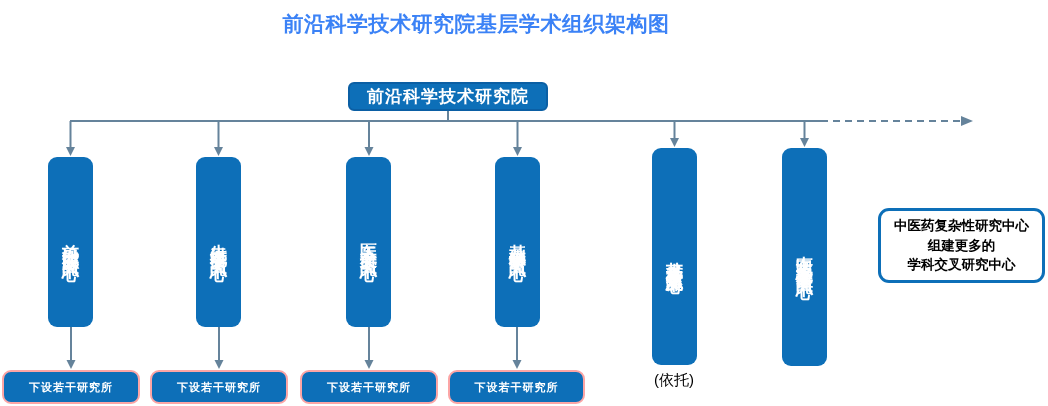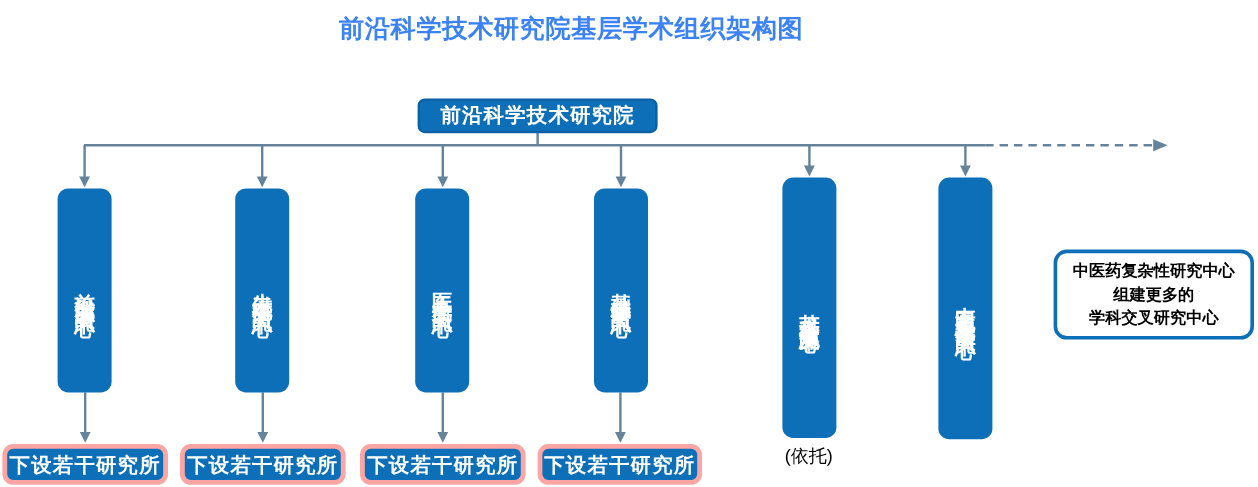--- a/index.html
+++ b/index.html
@@ -28,22 +28,22 @@
   .vbox{
     width:45px;border-radius:9px;font-size:17px;
   }
   .vtext{
     writing-mode:vertical-lr;text-orientation:upright;
     letter-spacing:3px;line-height:1;
   }
   .vtext.tight{letter-spacing:1.5px;}
   .instbox{
     top:370px;width:138px;height:34px;border-radius:9px;
-    font-size:17px;letter-spacing:1px;
-    border:4px solid #fca5a5;
+    font-size:11px;letter-spacing:1px;
+    border:2px solid #fca5a5;
   }
   .yituo{
     left:634px;top:371px;width:80px;text-align:center;
     font-size:15px;font-weight:normal;color:#000;
   }
   .notebox{
     left:878px;top:208px;width:167px;height:75px;
     background:#ffffff;border:3px solid #0d6fb8;border-radius:11px;
     display:flex;flex-direction:column;align-items:center;justify-content:center;
     font-size:13.5px;font-weight:bold;color:#000;line-height:1.45;

